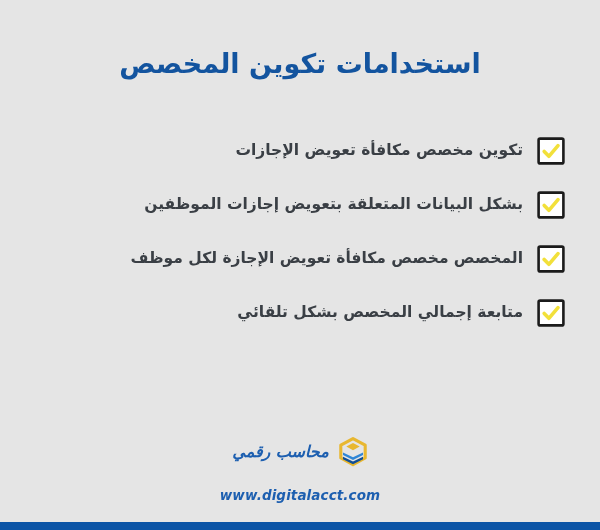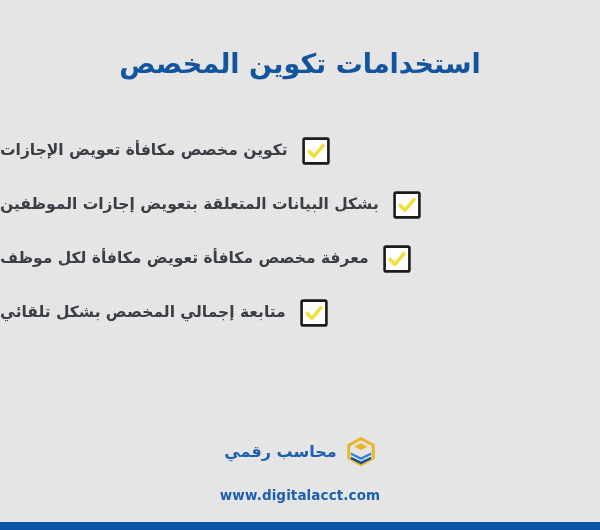--- a/index.html
+++ b/index.html
@@ -42,21 +42,20 @@
     unicode-bidi: isolate;
   }
 
   
   .checklist {
     margin-top: 43px;
     width: 100%;
     padding-right: 35px;
     display: flex;
     flex-direction: column;
-    align-items: flex-end;
   }
 
   .check-row {
     height: 54px;
     display: flex;
     flex-direction: row;
     align-items: center;
     justify-content: flex-start;
     direction: rtl;
     padding-right: 0px;
@@ -90,20 +89,21 @@
 
   
   .footer {
     position: absolute;
     left: 0;
     right: 0;
     bottom: 27px;
     display: flex;
     flex-direction: column;
     align-items: center;
+    font-style: italic;
   }
 
   .brand-row {
     display: flex;
     flex-direction: row;
     align-items: center;
     justify-content: center;
     direction: rtl;
   }
 
@@ -176,21 +176,21 @@
       <span class="check-label">بشكل البيانات المتعلقة بتعويض إجازات الموظفين</span>
     </div>
 
     <div class="check-row">
       <span class="checkbox-icon">
         <svg viewBox="0 0 28 28" xmlns="http://www.w3.org/2000/svg">
           <rect x="1.6" y="1.6" width="24.8" height="24.8" rx="1.5" fill="#ffffff" stroke="#1b1b1b" stroke-width="2.6"></rect>
           <path d="M7.2 14.4 L11.9 19.3 L21.0 8.6" fill="none" stroke="#f2e03a" stroke-width="3.6" stroke-linecap="round" stroke-linejoin="round"></path>
         </svg>
       </span>
-      <span class="check-label">معرفة مخصص مكافأة تعويض مكافأة لكل موظف</span>
+      <span class="check-label">المخصص مخصص مكافأة تعويض الإجازة لكل موظف</span>
     </div>
 
     <div class="check-row">
       <span class="checkbox-icon">
         <svg viewBox="0 0 28 28" xmlns="http://www.w3.org/2000/svg">
           <rect x="1.6" y="1.6" width="24.8" height="24.8" rx="1.5" fill="#ffffff" stroke="#1b1b1b" stroke-width="2.6"></rect>
           <path d="M7.2 14.4 L11.9 19.3 L21.0 8.6" fill="none" stroke="#f2e03a" stroke-width="3.6" stroke-linecap="round" stroke-linejoin="round"></path>
         </svg>
       </span>
       <span class="check-label">متابعة إجمالي المخصص بشكل تلقائي</span>

